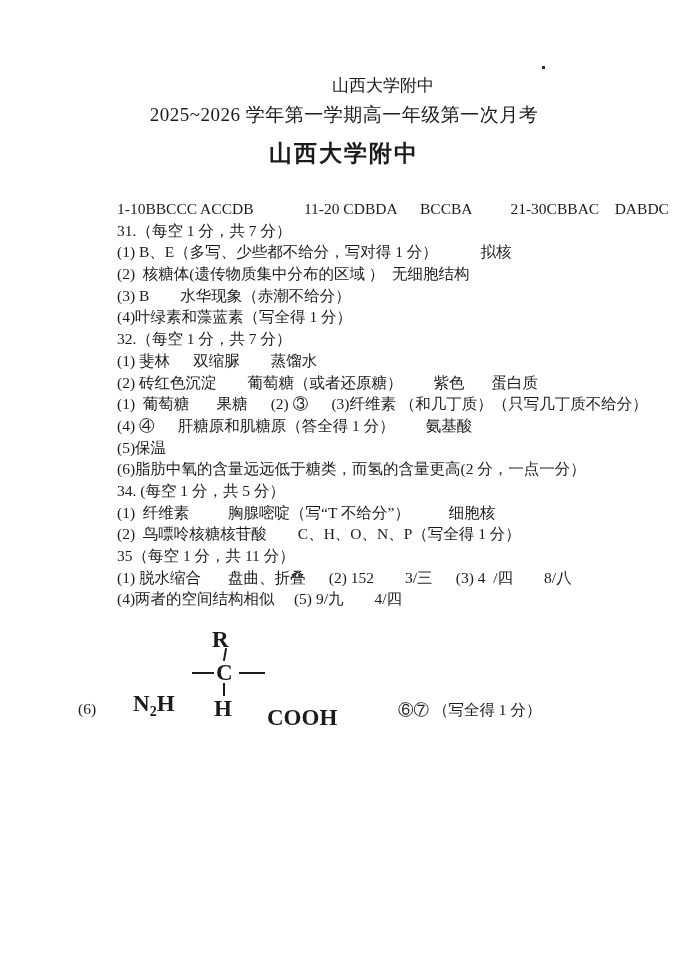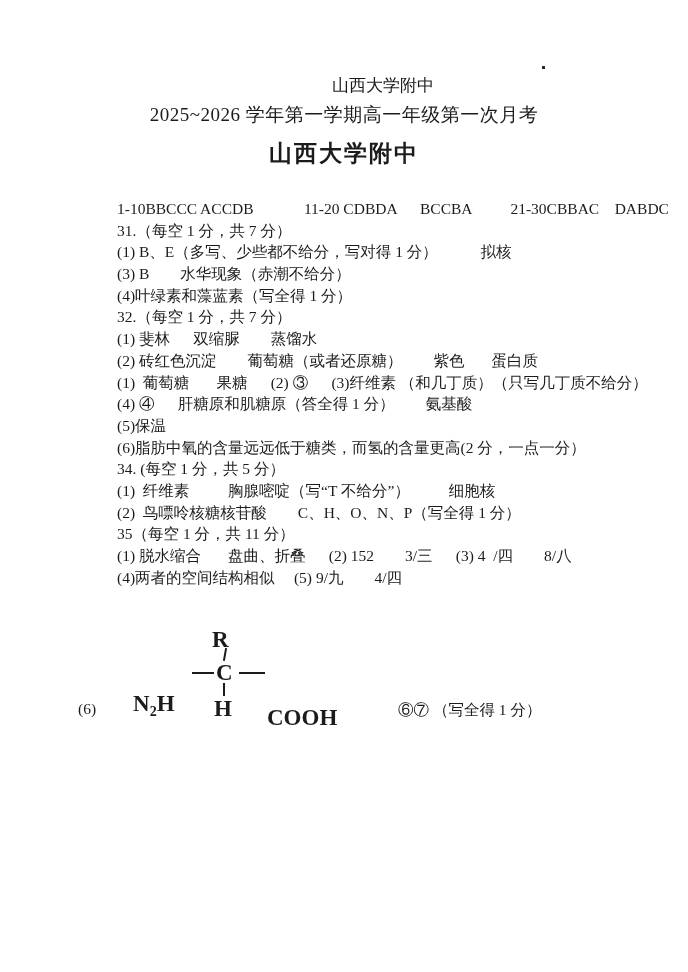--- a/index.html
+++ b/index.html
@@ -68,20 +68,21 @@
   <div class="school-title">山西大学附中</div>
 
   <div class="exam-title">2025~2026 学年第一学期高一年级第一次月考</div>
 
   <div class="doc-title">山西大学附中</div>
 
   <div class="answers">
       <div class="line">1-10BBCCC ACCDB             11-20 CDBDA      BCCBA          21-30CBBAC    DABDC</div>
       <div class="line">31.（每空 1 分，共 7 分）</div>
       <div class="line">(1) B、E（多写、少些都不给分，写对得 1 分）           拟核</div>
+      <div class="line">(2)  核糖体(遗传物质集中分布的区域 ）  无细胞结构</div>
       <div class="line">(3) B        水华现象（赤潮不给分）</div>
       <div class="line">(4)叶绿素和藻蓝素（写全得 1 分）</div>
       <div class="line">32.（每空 1 分，共 7 分）</div>
       <div class="line">(1) 斐林      双缩脲        蒸馏水</div>
       <div class="line">(2) 砖红色沉淀        葡萄糖（或者还原糖）        紫色       蛋白质</div>
       <div class="line">(1)  葡萄糖       果糖      (2) ③      (3)纤维素 （和几丁质）（只写几丁质不给分）</div>
       <div class="line">(4) ④      肝糖原和肌糖原（答全得 1 分）        氨基酸</div>
       <div class="line">(5)保温</div>
       <div class="line">(6)脂肪中氧的含量远远低于糖类，而氢的含量更高(2 分，一点一分）</div>
       <div class="line">34. (每空 1 分，共 5 分）</div>

